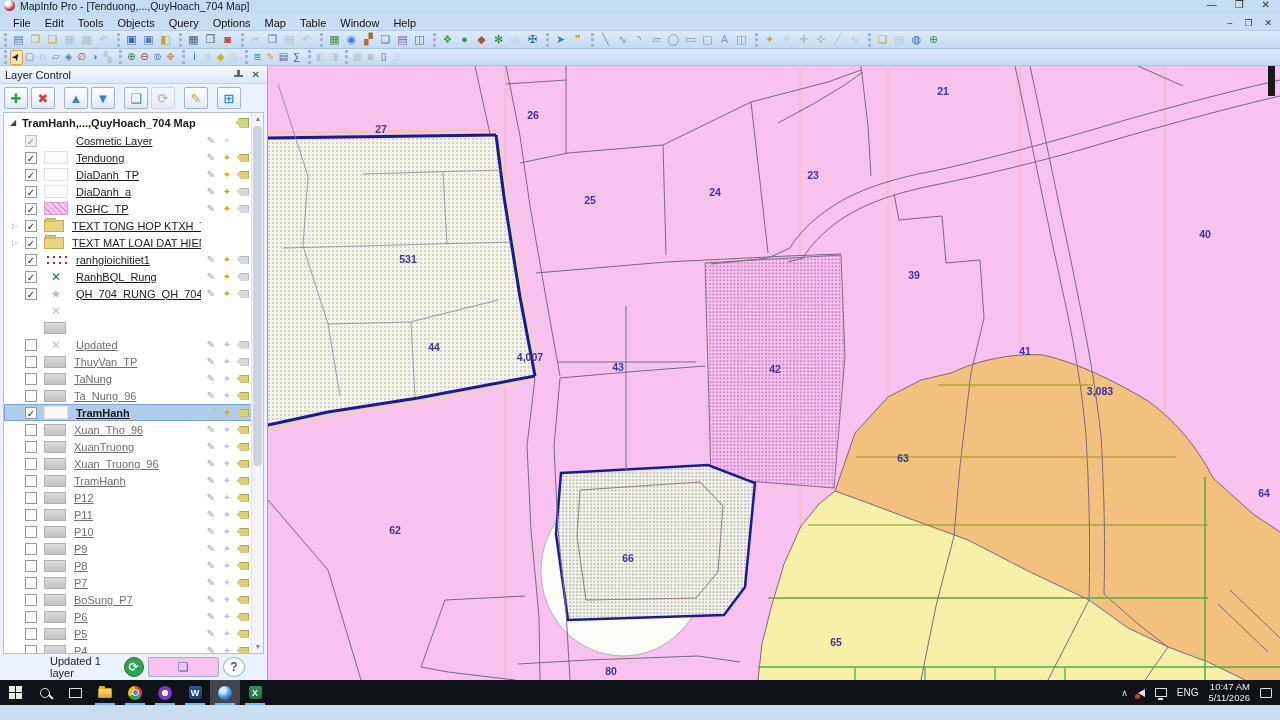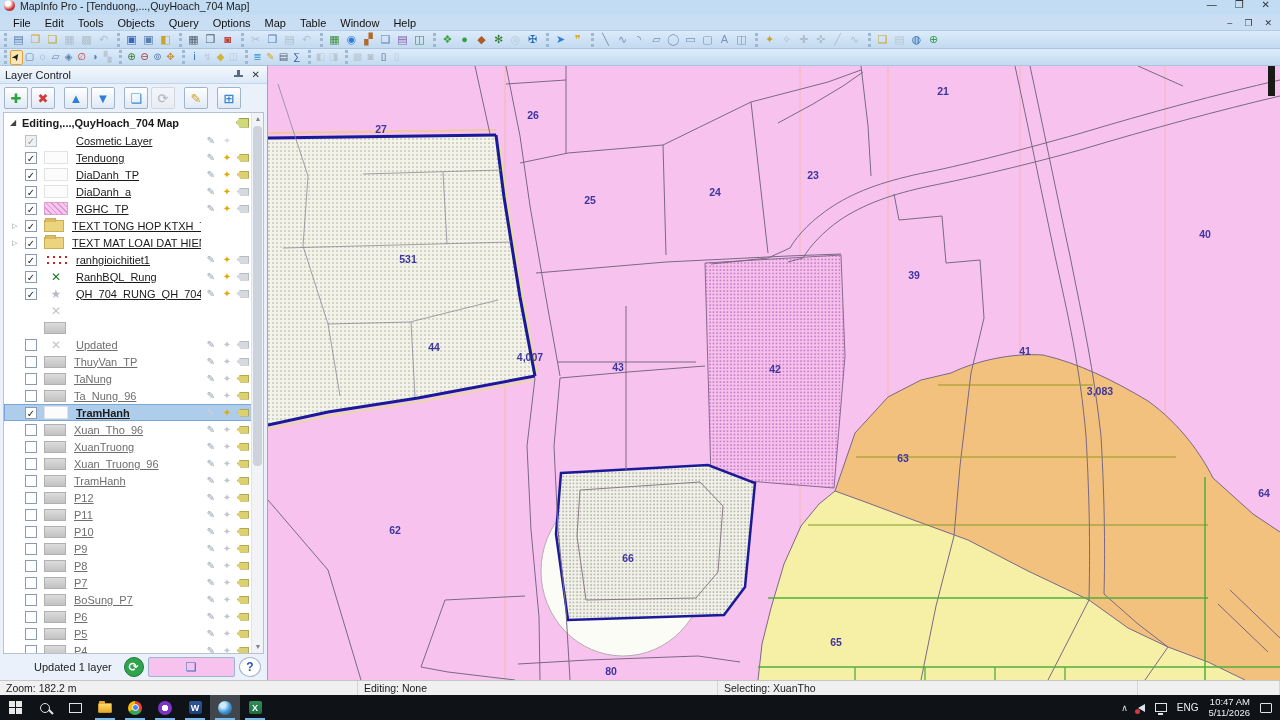--- a/index.html
+++ b/index.html
@@ -80,21 +80,21 @@
   .lrow.sel .lname{font-weight:bold;}
   .ricons{display:flex;gap:4px;align-items:center;flex:0 0 auto;margin-left:4px;}
   .ri{width:12px;text-align:center;font-size:10px;line-height:1;}
   .ri-edit.gray{color:#9aa4b2;} .ri-edit.faint{color:#ccd2da;}
   .ri-star.yellow{color:#e0a800;} .ri-star.gray{color:#c3c7cd;} .ri-star.faint{color:#d8dce2;}
   .ri-tag{width:12px;height:8px;clip-path:polygon(0 50%,28% 0,100% 0,100% 100%,28% 100%);}
   .ri-tag.yellow{background:#ddd06e;border:1px solid #b0a758;}
   .ri-tag.gray{background:#d6d9de;border:1px solid #b6bac2;}
   .ri.none{visibility:hidden;}
 
-  .pfoot{height:26px;display:flex;align-items:center;font-size:11px;color:#222;padding:0 6px;}
+  .pfoot{height:26px;display:flex;align-items:center;font-size:11px;color:#222;padding:0 22px;}
   .pfoot .ft{margin-left:28px;flex:1;}
   .fbtn{width:22px;height:20px;margin-left:4px;display:flex;align-items:center;justify-content:center;border:1px solid #9fb4cc;border-radius:2px;background:#fff;font-size:12px;font-weight:bold;}
   .fbtn.green{background:#2ea44f;color:#fff;border-color:#1f7a38;border-radius:50%;width:20px;height:20px;}
   .fbtn.map{color:#2f6fc0;}
   .fbtn.help{color:#2a52be;border-radius:50%;}
 
   
   .map{flex:1;position:relative;background:#f7c3ee;overflow:hidden;}
   .map svg{position:absolute;inset:0;display:block;}
 
@@ -430,21 +430,21 @@
           <span class="pbtn gap" data-name="move-layer-up-button" style="color: rgb(47, 126, 216);">▲</span>
           <span class="pbtn" data-name="move-layer-down-button" style="color: rgb(47, 126, 216);">▼</span>
           <span class="pbtn gap" data-name="layer-style-button" style="color: rgb(58, 138, 208);">❏</span>
           <span class="pbtn disabled" data-name="refresh-layer-button" style="color: rgb(106, 118, 132);">⟳</span>
           <span class="pbtn gap" data-name="modify-theme-button" style="color: rgb(202, 163, 42);">✎</span>
           <span class="pbtn gap" data-name="layer-settings-button" style="color: rgb(58, 138, 208);">⊞</span>
         </div>
       <div class="tree" data-name="layer-tree">
         <div class="noderow" data-name="map-node-row">
           <span class="exp" data-name="expander-icon">◢</span>
-          <span class="nt" data-name="map-node-label">Editing,...,QuyHoach_704 Map</span>
+          <span class="nt" data-name="map-node-label">TramHanh,...,QuyHoach_704 Map</span>
           <span class="tagcur" data-name="autolabel-tag-icon"></span>
         </div>
         <div id="layer-list">
             <div class="lrow" data-name="layer-row-cosmetic-layer">
               <span class="exp" data-name="expander-spacer"></span>
               <span class="cbox dis" data-name="layer-visibility-checkbox">✓</span>
               <span class="swatch sw-none" data-name="layer-style-swatch"></span>
               <span class="lname" data-name="layer-name">Cosmetic Layer</span>
               <span class="ricons" data-name="layer-row-icons">
                 <span class="ri ri-edit gray" data-name="editable-icon">✎</span>
@@ -932,26 +932,20 @@
             <text x="996" y="431" data-name="parcel-label-64">64</text>
             <text x="127" y="468" data-name="parcel-label-62">62</text>
             <text x="360" y="496" data-name="parcel-label-66">66</text>
             <text x="568" y="580" data-name="parcel-label-65">65</text>
             <text x="343" y="609" data-name="parcel-label-80">80</text>
           </g>
       </svg>
     </div>
   </div>
 
-  <div class="statusbar" data-name="statusbar">
-    <span class="cell c1" data-name="status-zoom">Zoom: 182.2 m</span>
-    <span class="cell c2" data-name="status-editing">Editing: None</span>
-    <span class="cell c3" data-name="status-selecting">Selecting: XuanTho</span>
-    <span class="cell c4"></span>
-  </div>
 
   <div class="taskbar" data-name="windows-taskbar">
     <span id="taskbar-items" style="display:flex;align-items:stretch;">
         <div class="tbitem" data-name="taskbar-start-icon">
           <span class="ic-start" data-name="start-app-icon">
             <span></span>
             <span></span>
             <span></span>
             <span></span>
           </span>

